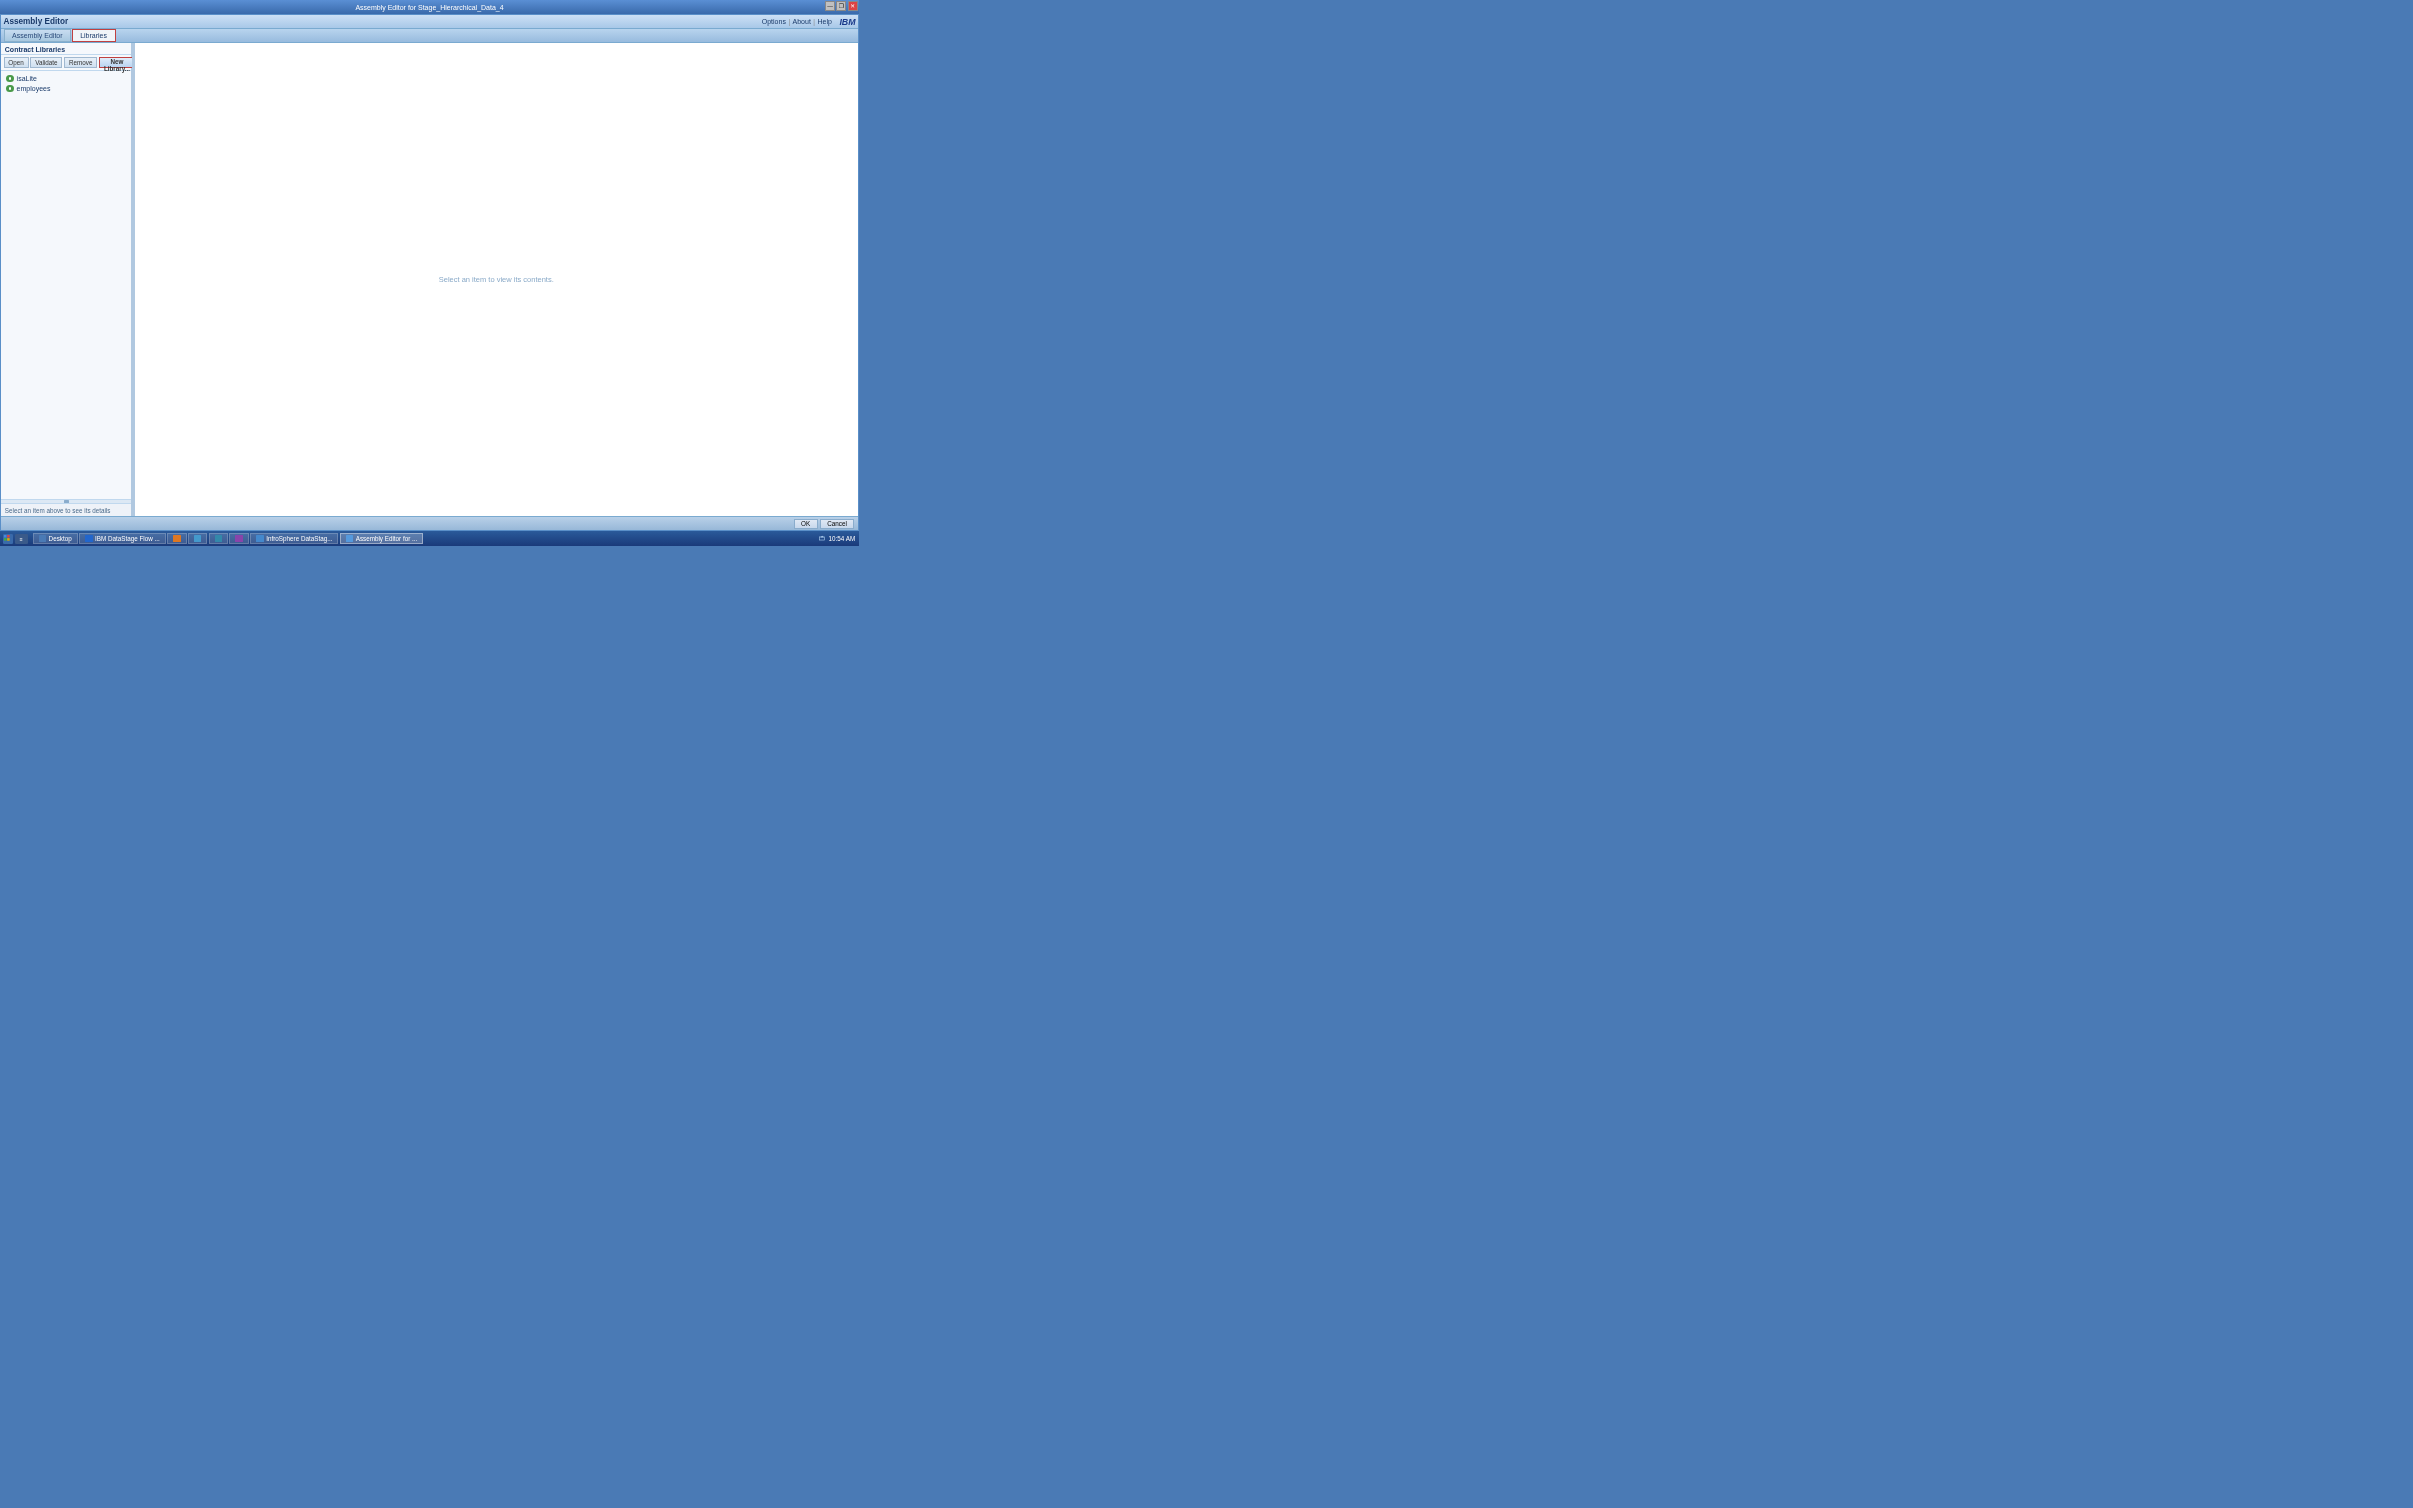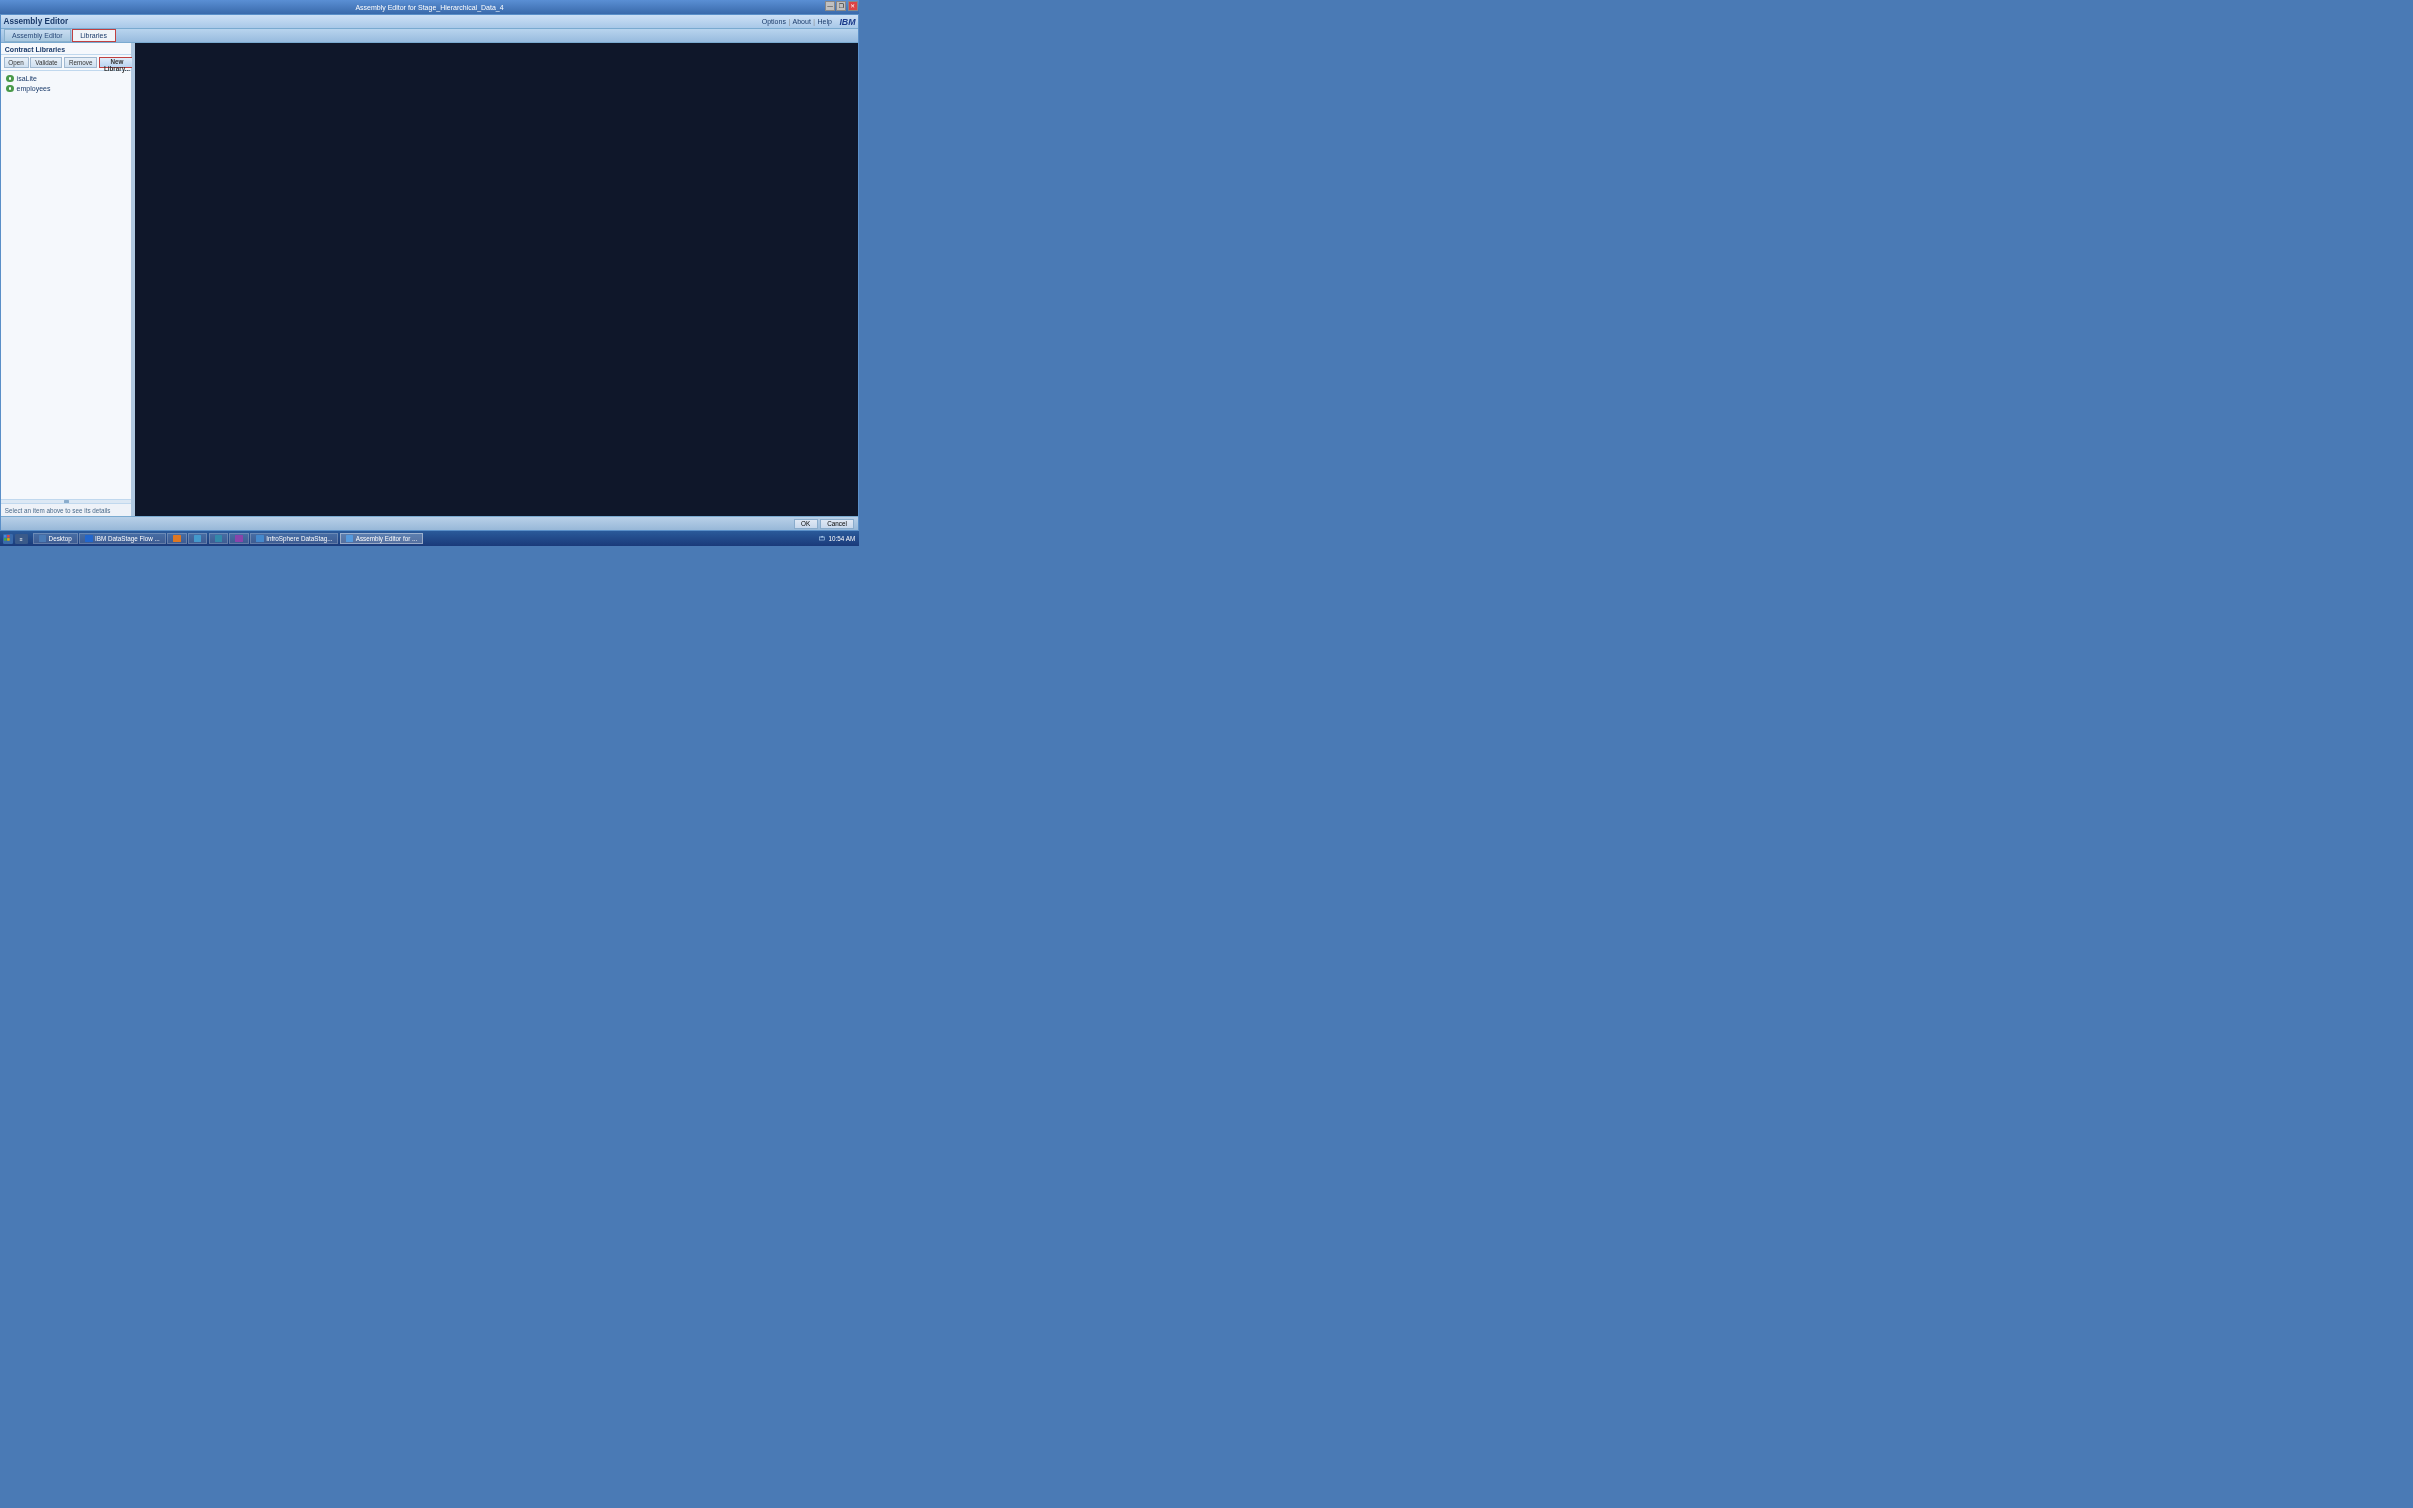--- a/index.html
+++ b/index.html
@@ -379,20 +379,23 @@
         </div>
 
         <div style="height:3.8px; background:#dce8f4; border-top:0.6px solid #c0d8ee; display:flex; align-items:center; justify-content:center;">
           <div style="width:5px; height:2.5px; background:#8aaccC; border-radius:0.6px;"></div>
         </div>
         <div class="left-panel-footer">Select an item above to see its details</div>
       </div>
 
       <div class="splitter-handle"></div>
 
+      <div class="right-panel">
+        <span class="right-panel-placeholder">Select an item to view its contents.</span>
+      </div>
     </div>
 
     <div class="bottom-area">
       <button class="bottom-btn">OK</button>
       <button class="bottom-btn">Cancel</button>
     </div>
 
   </div>
 </div>
 

